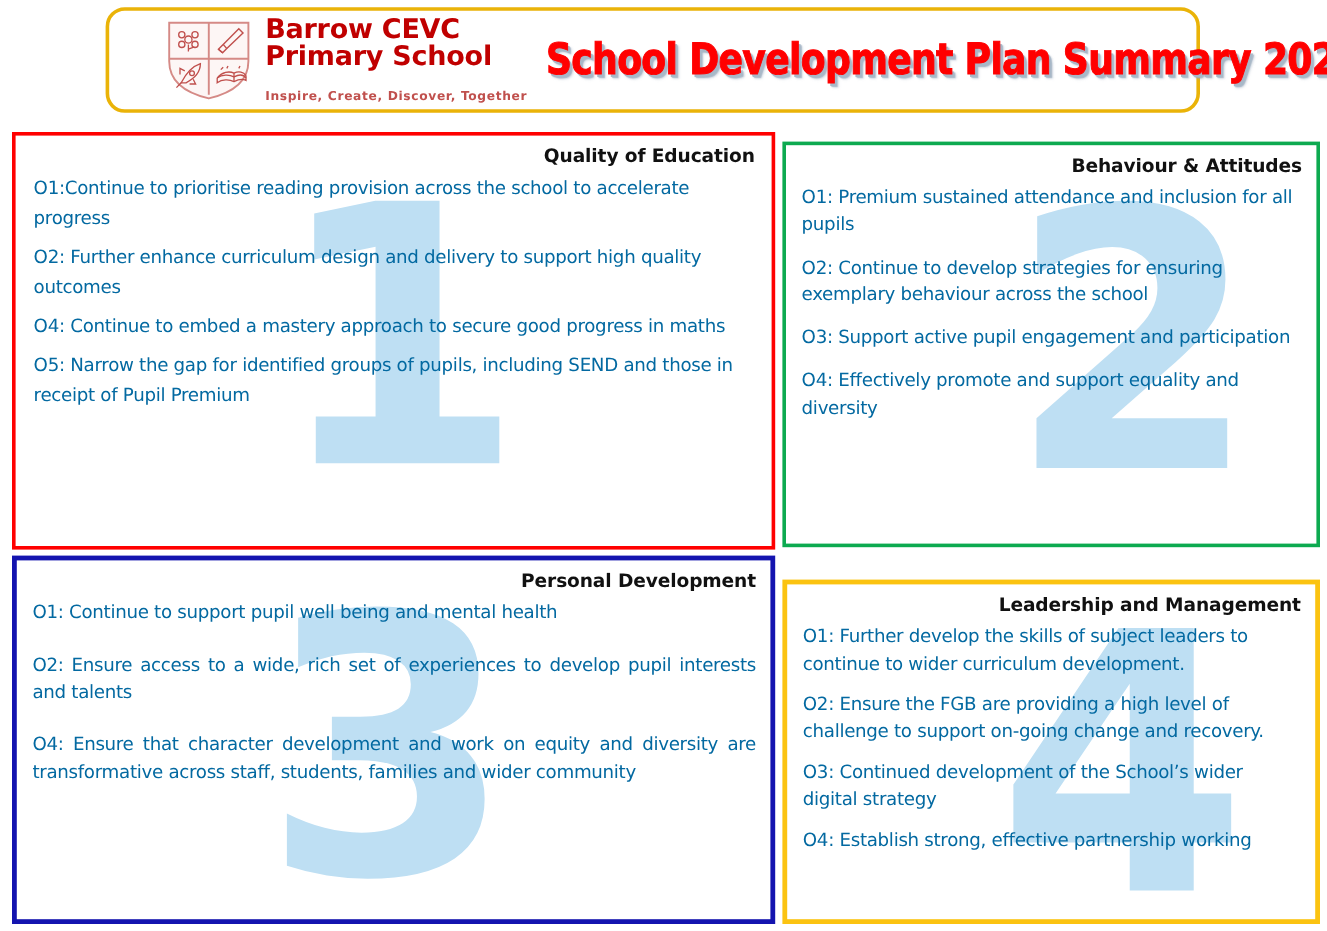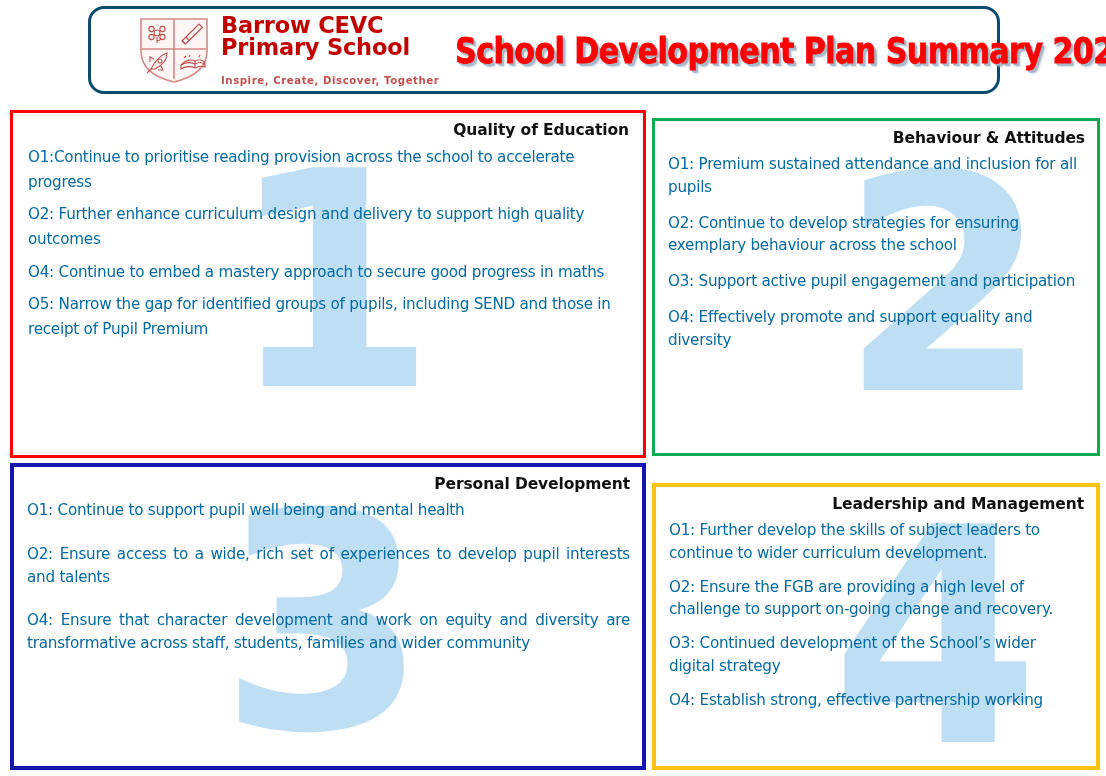--- a/index.html
+++ b/index.html
@@ -16,21 +16,21 @@
     position: relative;
   }
 
   
   .header-banner {
     position: absolute;
     left: 88px;
     top: 6px;
     width: 912px;
     height: 88px;
-    border: 3px solid #0c4a6e;
+    border: 3px solid #eab308;
     border-radius: 16px;
     background: #ffffff;
     box-sizing: border-box;
     display: flex;
     align-items: center;
   }
   .logo-block {
     display: flex;
     align-items: center;
     margin-left: 46px;

